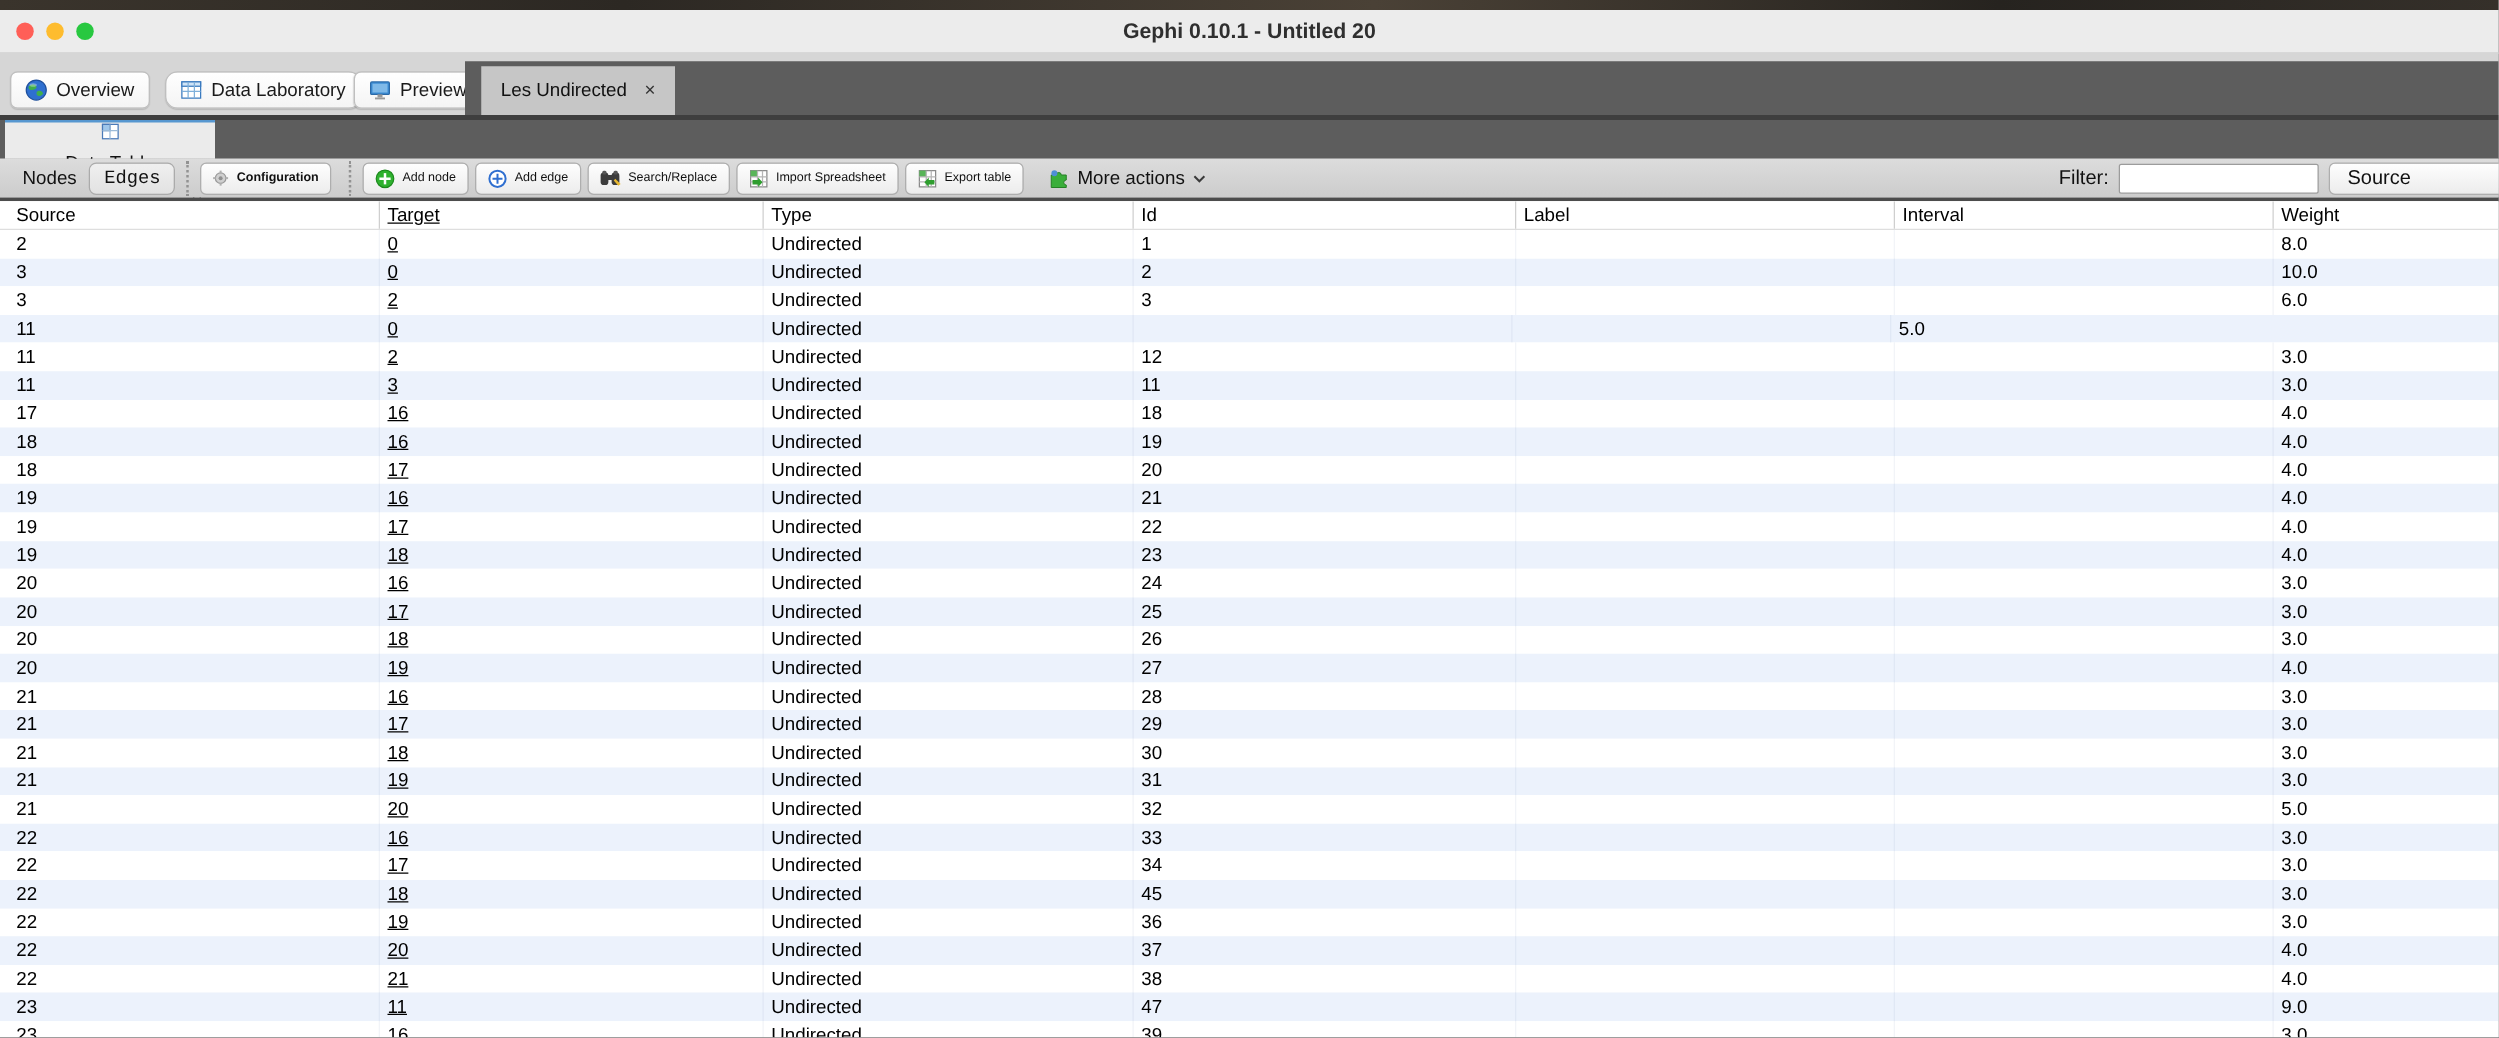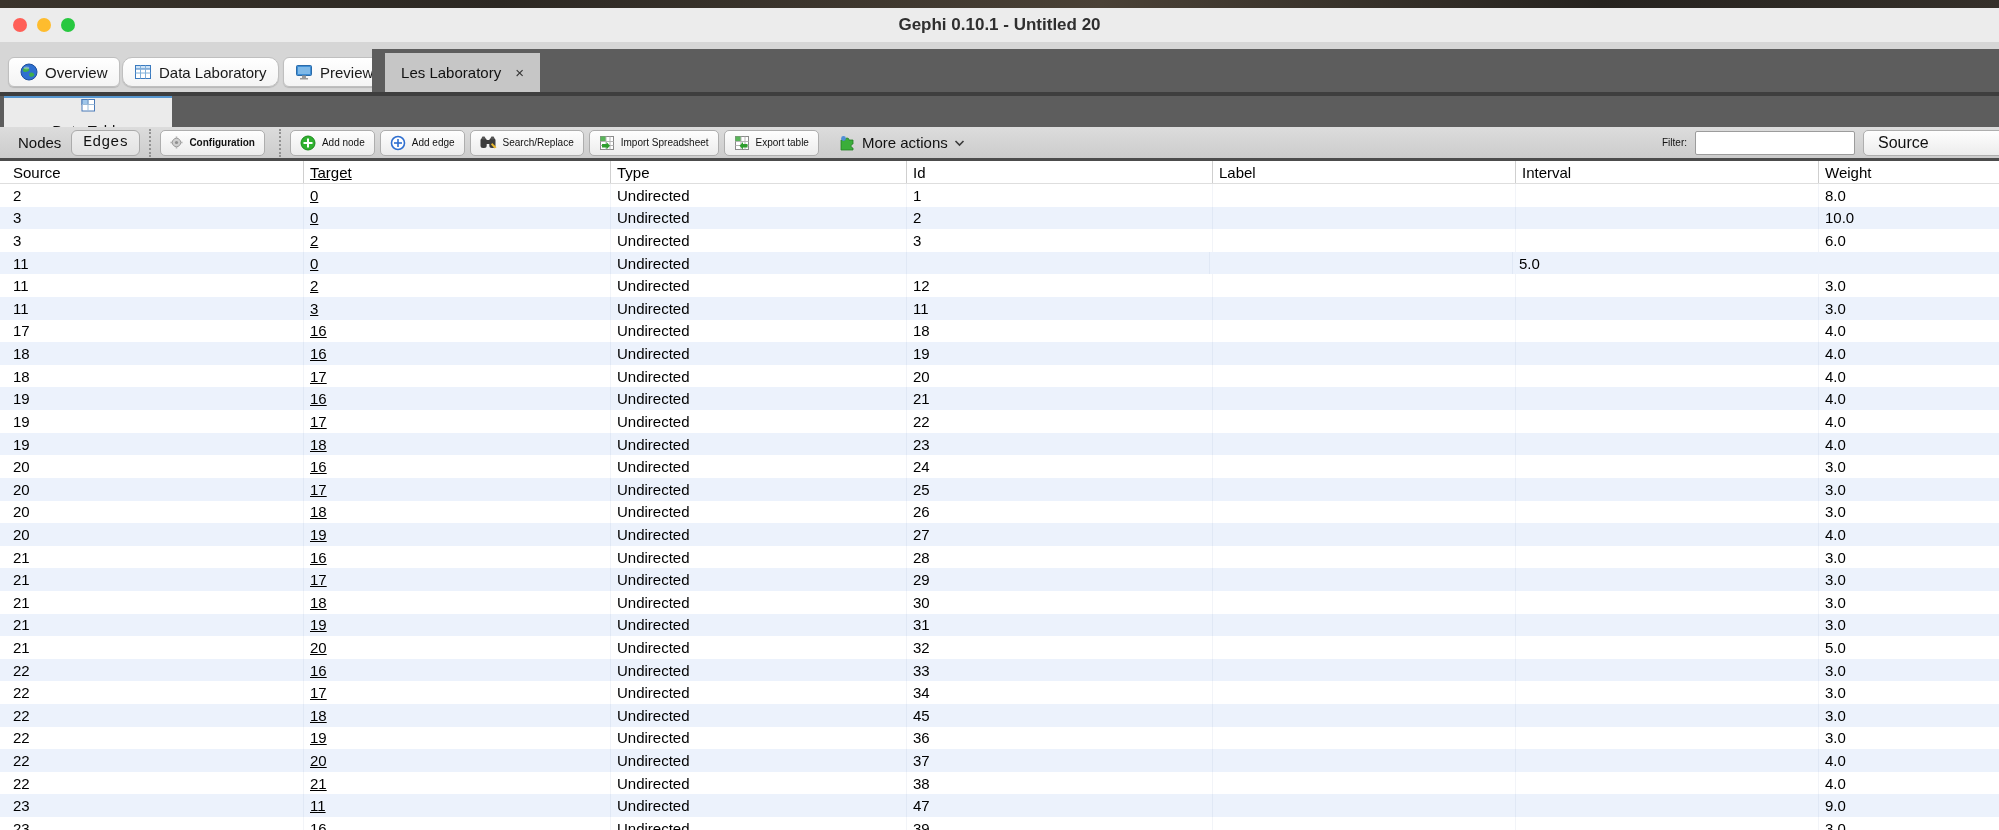--- a/index.html
+++ b/index.html
@@ -51,21 +51,21 @@
   .toggle-btn{display:flex;align-items:center;font-size:15px;color:#111;height:24px;
     padding:0 11px;background:linear-gradient(#efefef,#e2e2e2);border:1px solid #ababab;
     border-radius:6px;margin-left:2px;cursor:default;font-family:Liberation Mono, monospace;}
   .vsep{width:0;height:28px;border-left:2px dotted #929292;margin:0 9px;}
   .raised{display:flex;align-items:center;gap:6px;height:26px;padding:0 9px;font-size:10px;
     color:#111;background:linear-gradient(#fefefe,#ececec);border:1px solid #aeaeae;
     border-radius:5px;margin-right:5px;font-family:inherit;cursor:default;}
   .raised.bold-label{font-weight:bold;}
   .more{margin-left:6px;}
   .spacer{flex:1;}
-  .filter-label{font-size:10px;color:#111;margin-right:8px;}
+  .filter-label{font-size:16px;color:#111;margin-right:8px;}
   .filter-input{width:148px;height:22px;border:1px solid #9c9c9c;border-radius:2px;
     background:#fff;font-size:14px;padding:0 5px;font-family:inherit;}
   .source-btn{min-width:160px;flex-shrink:0;margin-left:8px;margin-right:-14px;
     justify-content:flex-start;padding-left:14px;font-size:16px;}
 
   
   .grid{position:absolute;left:0;top:161px;right:0;bottom:0;background:#fff;overflow:hidden;}
   .thead{display:flex;height:22px;border-bottom:1px solid #dedede;background:#fff;}
   .hcell{box-sizing:border-box;font-size:15px;color:#000;display:flex;align-items:center;
     padding-left:6px;border-left:1px solid #cfcfcf;}
@@ -101,21 +101,21 @@
       <span>
         <svg width="18" height="18" viewBox="0 0 18 18">
           <circle cx="9" cy="9" r="8" fill="#2e6fd0" stroke="#1d4f9c"></circle>
           <path d="M3 6 C5 4,8 4,9 6 C10 8,7 9,5 9 C3 9,2.5 7.5,3 6 Z" fill="#3fae4c"></path>
           <path d="M10 10 C12 9,14 10,14.5 12 C13 14,10.5 14.5,9.5 13 C9 12,9 10.5,10 10 Z" fill="#3fae4c"></path>
           <ellipse cx="6.5" cy="5" rx="3" ry="1.4" fill="rgba(255,255,255,0.35)"></ellipse>
         </svg>
       </span>
       <span>Overview</span>
     </button>
-    <button class="mac-btn" style="left:122px;border-radius:10px;">
+    <button class="mac-btn" style="left:132px;border-radius:10px;">
       <span>
         <svg width="18" height="18" viewBox="0 0 18 18">
           <rect x="1.5" y="2.5" width="15" height="13" fill="#ffffff" stroke="#3a7abf"></rect>
           <rect x="1.5" y="2.5" width="15" height="3.5" fill="#cfe4f7" stroke="#3a7abf"></rect>
           <line x1="6.5" y1="2.5" x2="6.5" y2="15.5" stroke="#7fb0da"></line>
           <line x1="11.5" y1="2.5" x2="11.5" y2="15.5" stroke="#7fb0da"></line>
           <line x1="1.5" y1="10" x2="16.5" y2="10" stroke="#7fb0da"></line>
         </svg>
       </span>
       <span>Data Laboratory</span>
@@ -127,21 +127,21 @@
           <rect x="3" y="4" width="12" height="7" fill="#7fb9e8"></rect>
           <rect x="7" y="12.5" width="4" height="2.5" fill="#9a9a9a"></rect>
           <rect x="5" y="15" width="8" height="1.5" fill="#9a9a9a"></rect>
         </svg>
       </span>
       <span>Preview</span>
     </button>
 
     <div class="tabstrip-dark">
       <div class="project-tab">
-        <span>Les Laboratory</span>
+        <span>Les Undirected</span>
         <span class="tab-close">×</span>
       </div>
     </div>
   </div>
 
   <div class="band-sep"></div>
 
   <div class="doc-tabstrip">
     <div class="dt-tab">
       <span>

